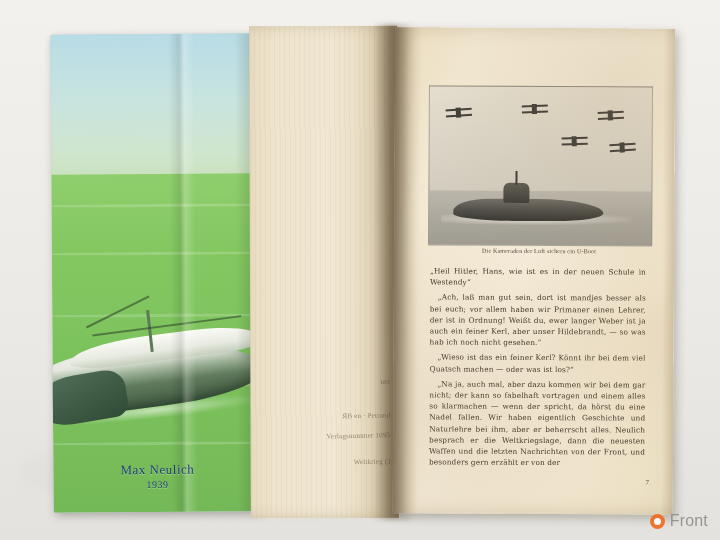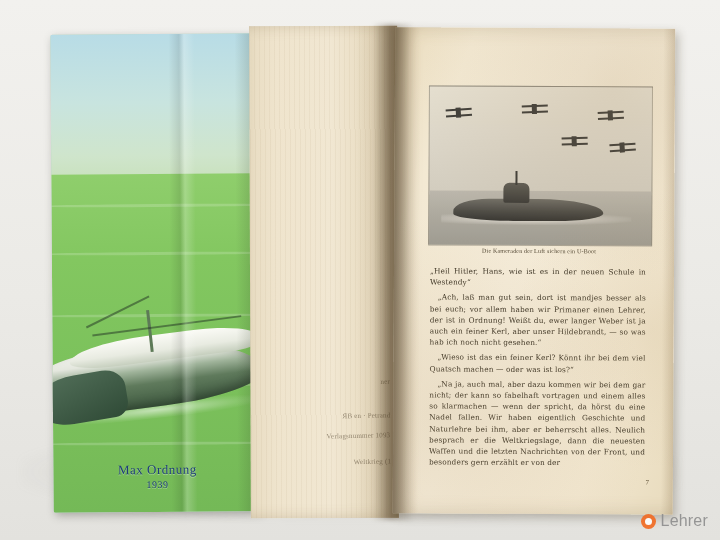--- a/index.html
+++ b/index.html
@@ -403,21 +403,21 @@
       <div class="sub-bow-dark"></div>
       <div class="sub-deck"></div>
       <div class="sub-mast"></div>
       <div class="sub-rail" style="left:40px; top:300px; width:150px; transform:rotate(-7deg);"></div>
       <div class="sub-rail" style="left:34px; top:292px; width:70px; transform:rotate(-26deg);"></div>
 
       <div class="cover-fold"></div>
       <div class="cover-edge-shadow"></div>
 
       <div class="cover-signature">
-        <span>Max Ordnung</span>
+        <span>Max Neulich</span>
         <span class="year">1939</span>
       </div>
     </div>
 
     <div class="pageblock">
       <div class="edge-lines"></div>
       <span class="ghost-text" style="top:352px;">ner</span>
       <span class="ghost-text" style="top:386px;">ЯВ en · Petrand</span>
       <span class="ghost-text" style="top:406px;">Verlagsnummer 1093</span>
       <span class="ghost-text" style="top:432px;">Weltkrieg (1</span>
@@ -475,16 +475,16 @@
       <div class="page-number">7</div>
       <div class="page-edge-right"></div>
       <div class="page-foxing"></div>
     </div>
 
     <div class="spine-shadow"></div>
   </div>
 
   <div class="watermark">
     <span class="mark"></span>
-    <span class="txt">Lehrer</span>
+    <span class="txt">Front</span>
   </div>
 
 </div>
 
 </body></html>

